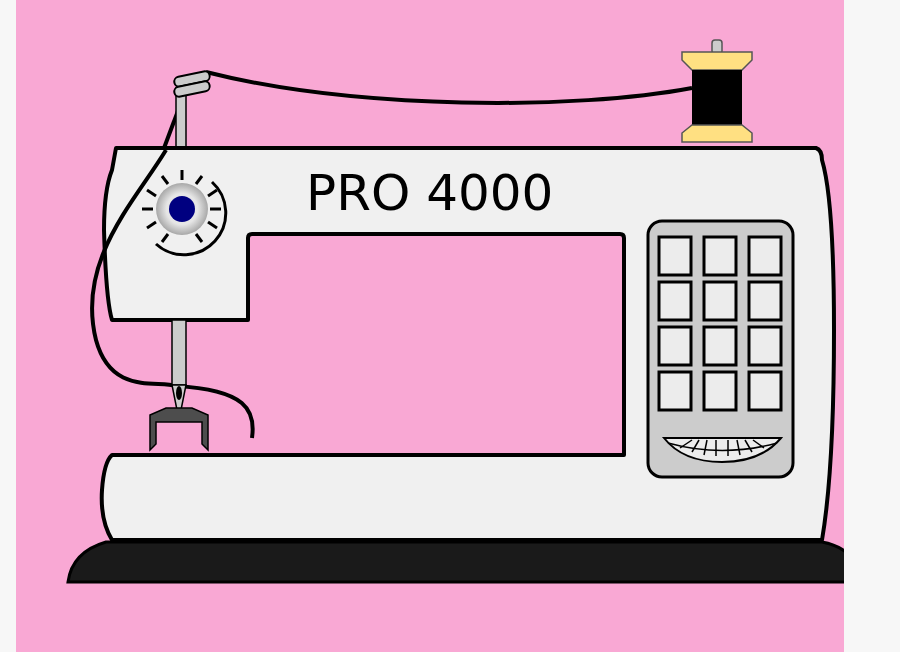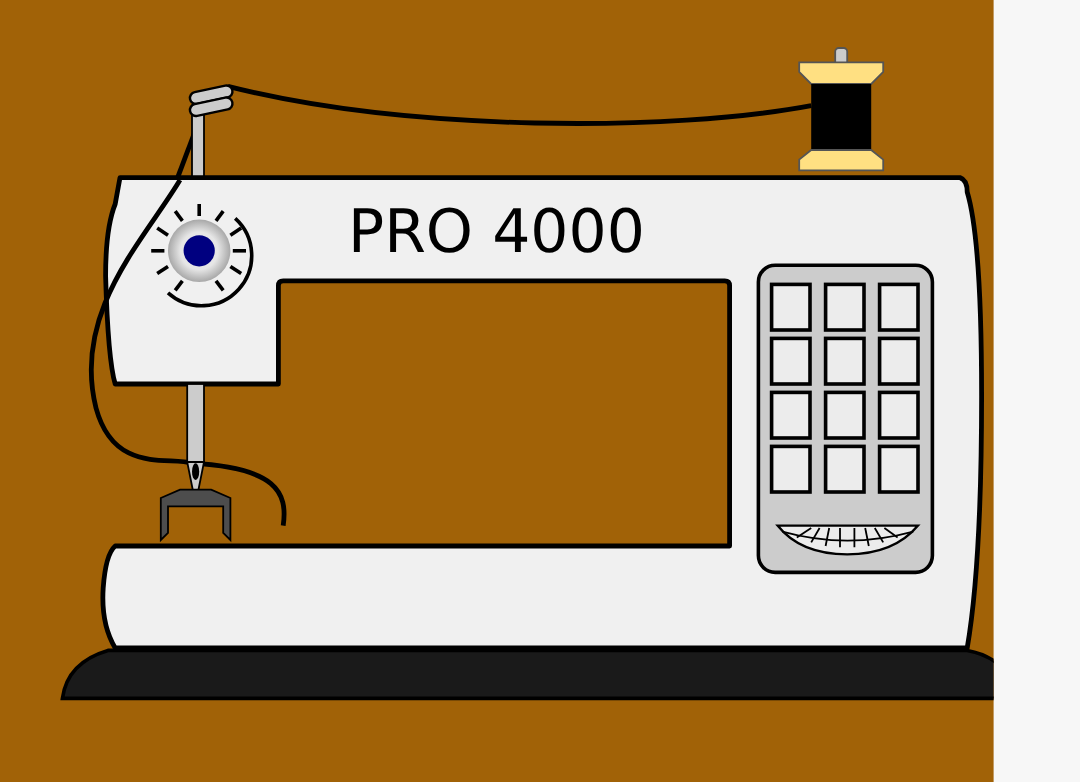--- a/index.html
+++ b/index.html
@@ -1,16 +1,16 @@
 <!DOCTYPE html>
 <html><head>
   <meta charset="utf-8">
   <style>
     html, body { margin: 0; padding: 0; background: #f7f7f7; }
-    .canvas { position: relative; width: 828px; height: 652px; overflow: hidden; background: #a16207; }
+    .canvas { position: relative; width: 828px; height: 652px; overflow: hidden; background: #f9a8d4; margin-left: 16px; }
     svg { position: absolute; left: 0; top: 0; }
     .brand { font-family: "DejaVu Sans", sans-serif; font-size: 50px; fill: #000; }
   </style>
 </head>
 <body>
 
 <div class="canvas">
 <svg width="900" height="652" viewBox="0 0 900 652" xmlns="http://www.w3.org/2000/svg">
   <defs>
     <radialGradient id="knobGrad" cx="50%" cy="50%" r="50%">

